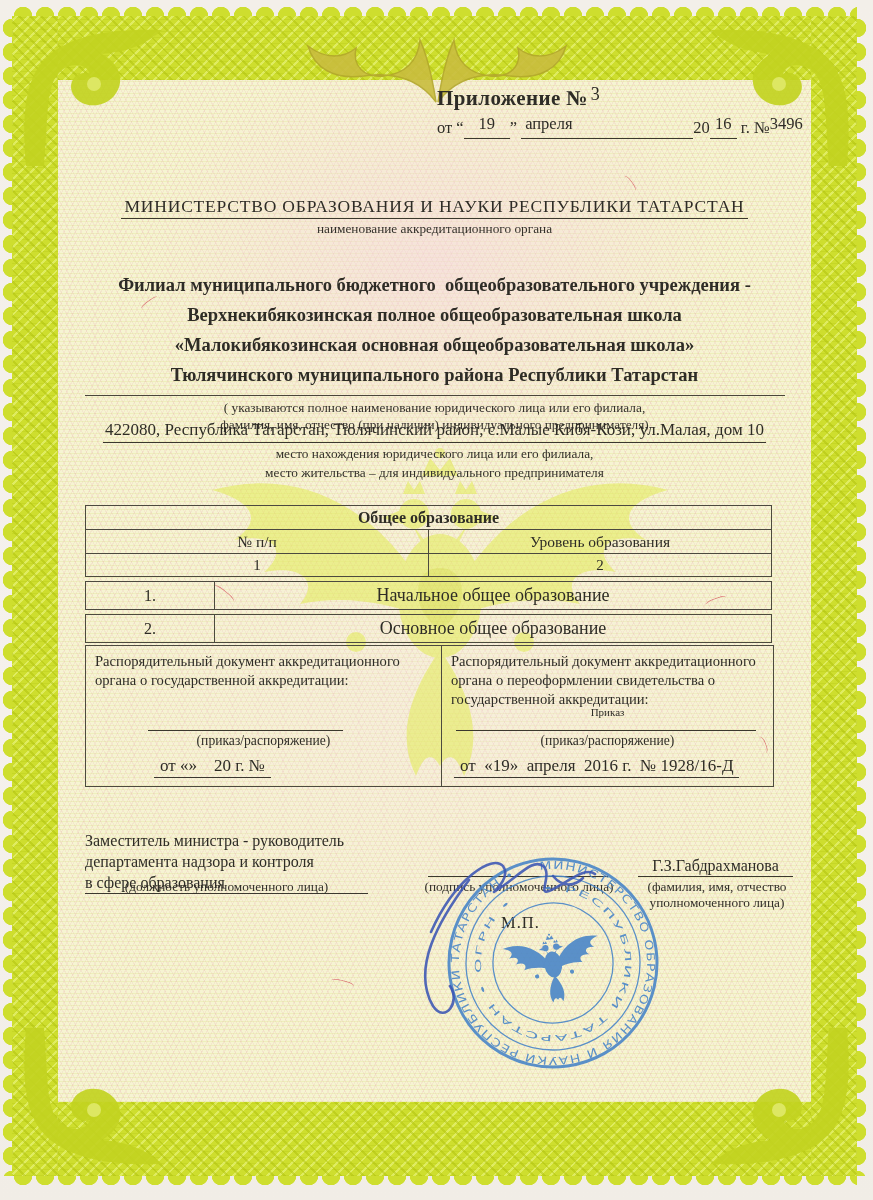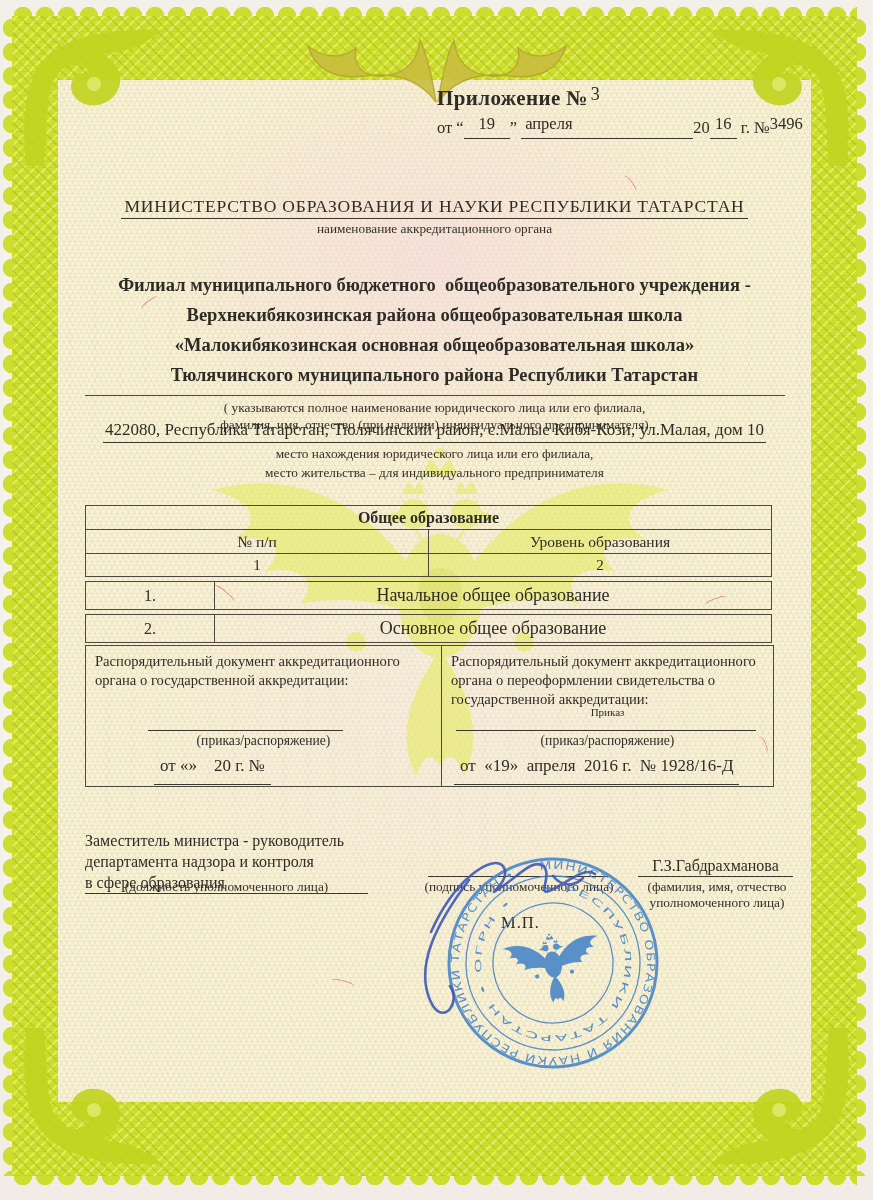--- a/index.html
+++ b/index.html
@@ -73,21 +73,21 @@
   .trow .v{flex:1;text-align:center;font-size:18px;}
   
   .orders{left:85px;top:645px;width:687px;height:140px;border:1.6px solid #4c4a3e;display:flex;}
   .ocol{position:relative;padding:6px 9px;}
   .ocol.left{width:337px;border-right:1.6px solid #4c4a3e;}
   .ocol.right{flex:1;}
   .ocol .head{font-size:14.6px;line-height:19px;}
   .ocol .doctype{position:absolute;left:0;right:0;top:60px;text-align:center;font-size:11px;}
   .ocol .oline{position:absolute;top:84px;border-bottom:1.4px solid #3b382e;}
   .ocol .ocap{position:absolute;left:0;right:0;top:87px;text-align:center;font-size:13.6px;}
-  .ocol .odate{position:absolute;top:110px;font-size:17px;border-bottom:1.5px solid #3b382e;padding:0 6px 8px;white-space:pre;}
+  .ocol .odate{position:absolute;top:110px;font-size:17px;border-bottom:1.5px solid #3b382e;padding:0 6px 1px;white-space:pre;}
   
   .sigpos{left:85px;top:830px;width:300px;font-size:16px;line-height:21px;}
   .sigpos .l3{width:283px;border-bottom:1.5px solid #3b382e;}
   .sigcap-l{left:85px;top:879px;width:283px;}
   .sign-line{left:428px;top:876px;width:180px;border-bottom:1.5px solid #3b382e;}
   .sigcap-c{left:413px;top:879px;width:212px;}
   .signame{left:638px;top:857px;width:155px;text-align:center;font-size:16px;border-bottom:1.5px solid #3b382e;padding-bottom:1px;}
   .sigcap-r{left:638px;top:879px;width:158px;line-height:16px;}
   .mp{left:501px;top:913px;font-size:16.5px;letter-spacing:1px;}
   
@@ -197,21 +197,21 @@
     </div>
   </div>
 
   <div class="abs ministry ctr">
     <span class="name">МИНИСТЕРСТВО ОБРАЗОВАНИЯ И НАУКИ РЕСПУБЛИКИ ТАТАРСТАН</span>
     <div class="cap smallcap">наименование аккредитационного органа</div>
   </div>
 
   <div class="abs org ctr">
     <div class="line">Филиал муниципального бюджетного  общеобразовательного учреждения -</div>
-    <div class="line">Верхнекибякозинская района общеобразовательная школа</div>
+    <div class="line">Верхнекибякозинская полное общеобразовательная школа</div>
     <div class="line">«Малокибякозинская основная общеобразовательная школа»</div>
     <div class="line">Тюлячинского муниципального района Республики Татарстан</div>
     <div class="rule"></div>
     <div class="cap smallcap">( указываются полное наименование юридического лица или его филиала,</div>
     <div class="cap smallcap">фамилия, имя, отчество (при наличии) индивидуального предпринимателя)</div>
   </div>
 
   <div class="abs addr ctr">
     <span class="line">422080, Республика Татарстан, Тюлячинский район, с.Малые Кибя-Кози, ул.Малая, дом 10</span>
     <div class="cap smallcap">место нахождения юридического лица или его филиала,</div>

